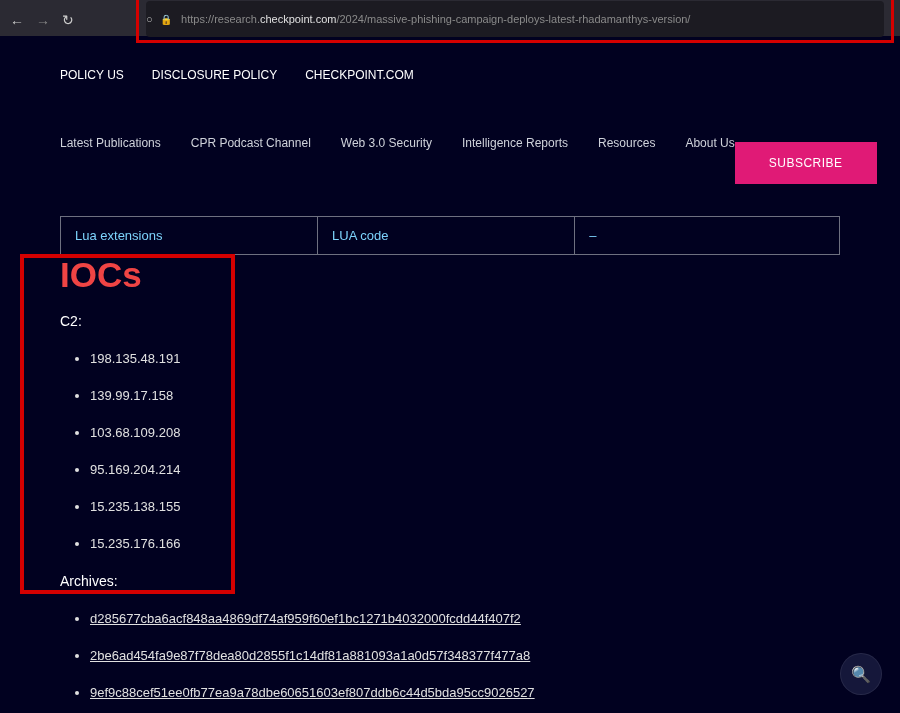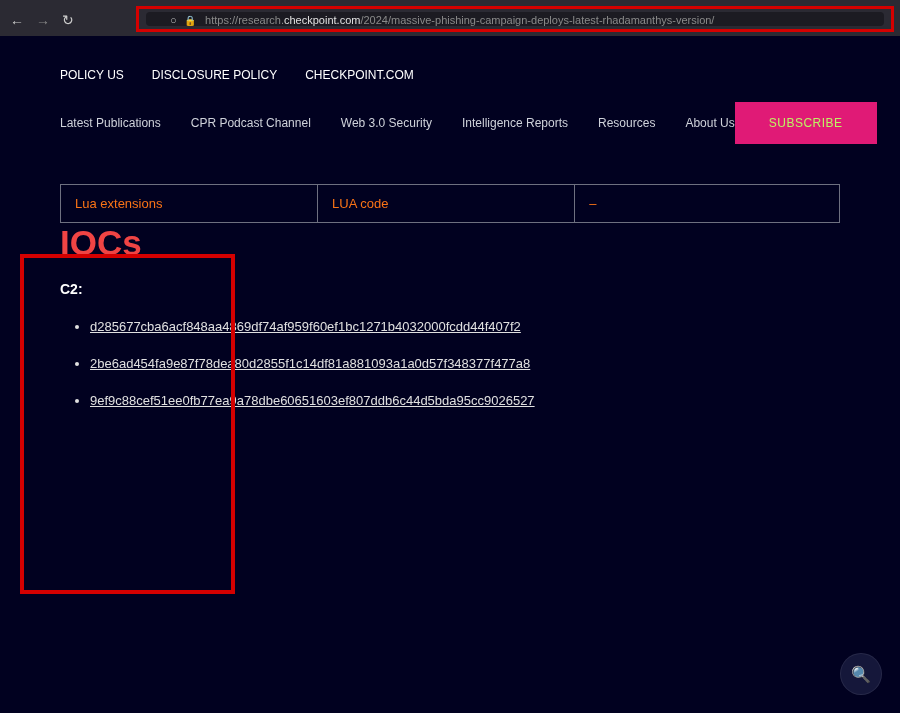--- a/index.html
+++ b/index.html
@@ -45,24 +45,24 @@
     .url-red-box {
       position:absolute;
       top:-6px; left:-10px; right:-10px; bottom:-6px;
       border:3px solid #d40000;
       pointer-events:none;
       z-index:10;
     }
     .url-bar {
       background: #1c1b22;
       border-radius: 4px;
-      height: 14px;
+      height: 36px;
       display: flex;
-      align-items: flex-end;
-      padding: 0 24px;
+      align-items: center;
+      padding: 0 0;
       font-size: 11px;
       gap: 8px;
       color: #8a8a8a;
       white-space: nowrap;
       overflow: hidden;
     }
     .shield-icon::before { content:"\25CB"; font-size:11px; color:#bbb;}
     .lock-icon::before { content:"\1F512"; font-size:10px; color:#bbb;}
     .url-dim { color:#8a8a8a; }
     .url-host { color:#e0e0e0; font-weight: 500; }
@@ -134,33 +134,34 @@
       display:flex;
       gap:30px;
       font-size:12px;
       color:#cfd2da;
       align-items:center;
       flex:1;
     }
     .nav-item { cursor:pointer; white-space:nowrap; }
     .subscribe-btn {
       background:#e01a76;
-      color:#bef264;
+      color:#ffffff;
       font-size:12px;
       letter-spacing:0.5px;
       padding: 14px 34px;
       cursor:pointer;
+      margin-top:40px;
     }
 
     table.simple {
       border-collapse: collapse;
       width: 100%;
-      margin-top: 40px;
+      margin-top: 32px;
       font-size: 13px;
-      color: #f97316;
+      color: #7dd3fc;
     }
     table.simple td {
       border: 1px solid #6e7080;
       padding: 10px 14px;
       height: 38px;
     }
     table.simple td:first-child { width:33%; }
     table.simple td:nth-child(2) { width:33%; }
 
     .ioc-red-box {
@@ -175,21 +176,21 @@
     }
     h2.iocs {
       font-size: 35px;
       font-weight: 800;
       color:#ef4444;
       font-family: Arial, sans-serif;
       letter-spacing:0px;
     }
     .subhead {
       font-size:14px;
-      font-weight:700;
+      font-weight:400;
       color:#fff;
       margin-top: 18px;
     }
     ul.bullets {
       list-style: disc;
       margin-left: 30px;
       margin-top: 18px;
       font-size:13px;
       color:#e0e0e0;
     }
@@ -266,21 +267,30 @@
         <td>Lua extensions</td>
         <td>LUA code</td>
         <td>–</td>
       </tr>
     </tbody>
       </table>
 
     <h2 class="iocs">IOCs</h2>
 
     <div class="subhead">C2:</div>
-
+    <ul class="bullets">
+      <li>198.135.48.191</li>
+      <li>139.99.17.158</li>
+      <li>103.68.109.208</li>
+      <li>95.169.204.214</li>
+      <li>15.235.138.155</li>
+      <li>15.235.176.166</li>
+    </ul>
+
+    <div class="subhead">Archives:</div>
     <ul class="bullets hashes">
       <li>d285677cba6acf848aa4869df74af959f60ef1bc1271b4032000fcdd44f407f2</li>
       <li>2be6ad454fa9e87f78dea80d2855f1c14df81a881093a1a0d57f348377f477a8</li>
       <li>9ef9c88cef51ee0fb77ea9a78dbe60651603ef807ddb6c44d5bda95cc9026527</li>
     </ul>
   </div>
 </div>
 
 <div class="search-icon"></div>
 

